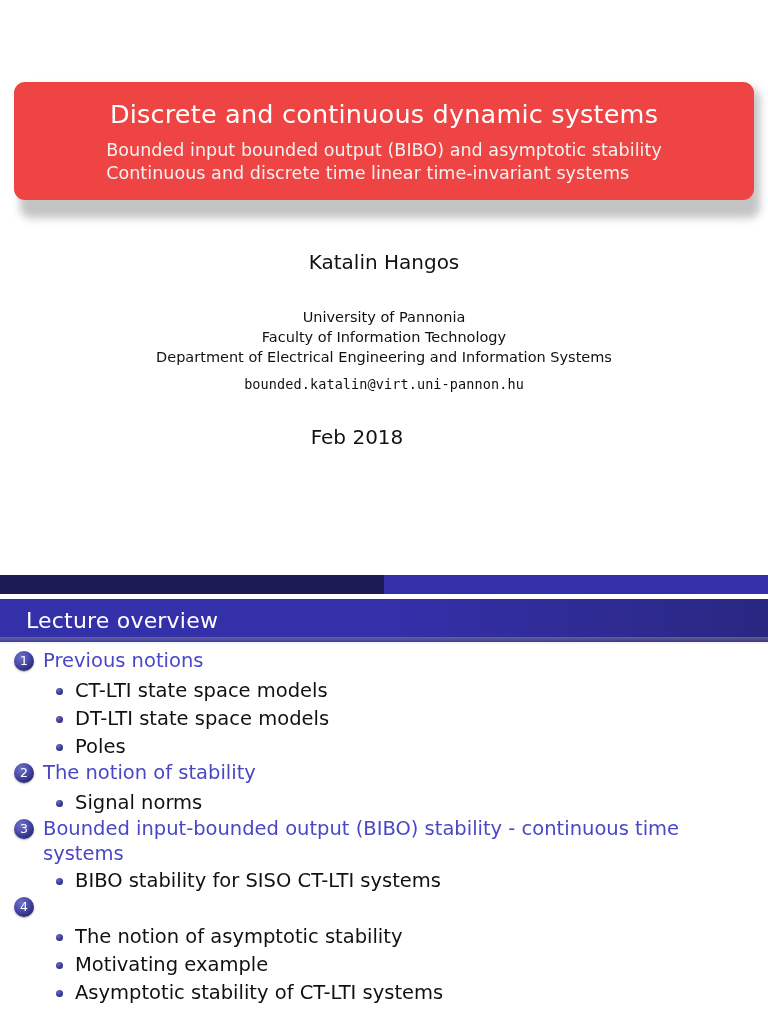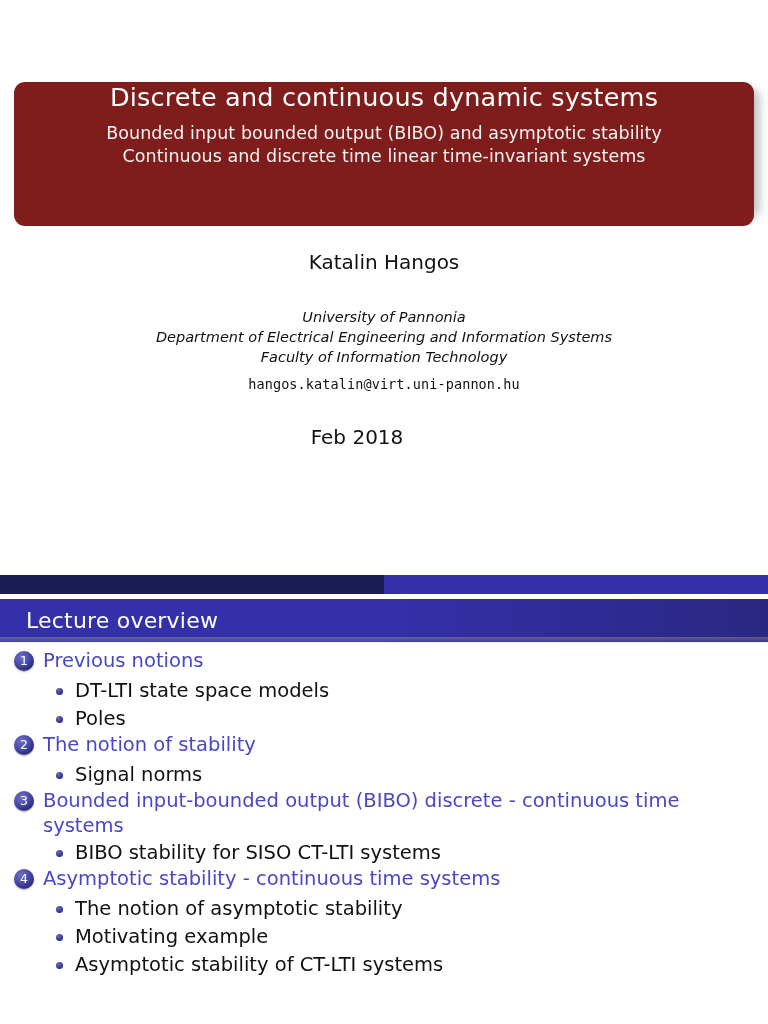--- a/index.html
+++ b/index.html
@@ -39,42 +39,42 @@
     border-radius: 11px;
     background: #b9b9b9;
     filter: blur(4px);
     opacity: 0.85;
   }
   .titlebox {
     position: absolute;
     left: 0;
     top: 0;
     width: 740px;
-    height: 144px;
+    height: 118px;
     border-radius: 11px;
-    background: #7f1d1d;
+    background: #ef4444;
     box-sizing: border-box;
     display: flex;
     flex-direction: column;
     align-items: center;
     justify-content: flex-start;
+    padding-top: 17px;
   }
   .title-main {
     color: #ffffff;
     font-size: 25.5px;
     line-height: 1.25;
     font-weight: normal;
     letter-spacing: 0.2px;
     text-align: center;
   }
   .title-sub {
     color: #f2f2f2;
     font-size: 17.5px;
     line-height: 1.32;
-    text-align: center;
     margin-top: 8px;
     letter-spacing: 0.05px;
   }
   .title-sub div { white-space: nowrap; }
 
   .author {
     position: absolute;
     top: 250px;
     left: 0;
     width: 768px;
@@ -84,21 +84,20 @@
   }
   .affil {
     position: absolute;
     top: 307px;
     left: 0;
     width: 768px;
     text-align: center;
     font-size: 14.5px;
     line-height: 1.38;
     color: #111111;
-    font-style: italic;
   }
   .email {
     position: absolute;
     top: 376px;
     left: 0;
     width: 768px;
     text-align: center;
     font-family: "DejaVu Sans Mono", monospace;
     font-size: 13.5px;
     color: #111111;
@@ -238,25 +237,25 @@
         <div>Bounded input bounded output (BIBO) and asymptotic stability</div>
         <div>Continuous and discrete time linear time-invariant systems</div>
       </div>
     </div>
   </div>
 
   <div class="author">Katalin Hangos</div>
 
   <div class="affil">
     <div>University of Pannonia</div>
+    <div>Faculty of Information Technology</div>
     <div>Department of Electrical Engineering and Information Systems</div>
-    <div>Faculty of Information Technology</div>
   </div>
 
-  <div class="email">hangos.katalin@virt.uni-pannon.hu</div>
+  <div class="email">bounded.katalin@virt.uni-pannon.hu</div>
 
   <div class="date">Feb 2018</div>
 </div>
 
 <div class="slide2">
 
   <div class="hdr-strip">
     <div class="hdr-strip-left"></div>
     <div class="hdr-strip-right"></div>
   </div>
@@ -268,20 +267,24 @@
 
   <div class="toc" id="toc">
       <div class="sec">
         <div class="sec-head">
           <div class="badge">1</div>
           <div class="sec-title">Previous notions</div>
         </div>
         <ul class="subs">
           <li class="sub">
             <span class="dot"></span>
+            <span class="sub-text">CT-LTI state space models</span>
+          </li>
+          <li class="sub">
+            <span class="dot"></span>
             <span class="sub-text">DT-LTI state space models</span>
           </li>
           <li class="sub">
             <span class="dot"></span>
             <span class="sub-text">Poles</span>
           </li>
         </ul>
       </div>
       <div class="sec">
         <div class="sec-head">
@@ -291,33 +294,32 @@
         <ul class="subs">
           <li class="sub">
             <span class="dot"></span>
             <span class="sub-text">Signal norms</span>
           </li>
         </ul>
       </div>
       <div class="sec">
         <div class="sec-head">
           <div class="badge">3</div>
-          <div class="sec-title">Bounded input-bounded output (BIBO) discrete - continuous time systems</div>
+          <div class="sec-title">Bounded input-bounded output (BIBO) stability - continuous time systems</div>
         </div>
         <ul class="subs">
           <li class="sub">
             <span class="dot"></span>
             <span class="sub-text">BIBO stability for SISO CT-LTI systems</span>
           </li>
         </ul>
       </div>
       <div class="sec">
         <div class="sec-head">
           <div class="badge">4</div>
-          <div class="sec-title">Asymptotic stability - continuous time systems</div>
         </div>
         <ul class="subs">
           <li class="sub">
             <span class="dot"></span>
             <span class="sub-text">The notion of asymptotic stability</span>
           </li>
           <li class="sub">
             <span class="dot"></span>
             <span class="sub-text">Motivating example</span>
           </li>

